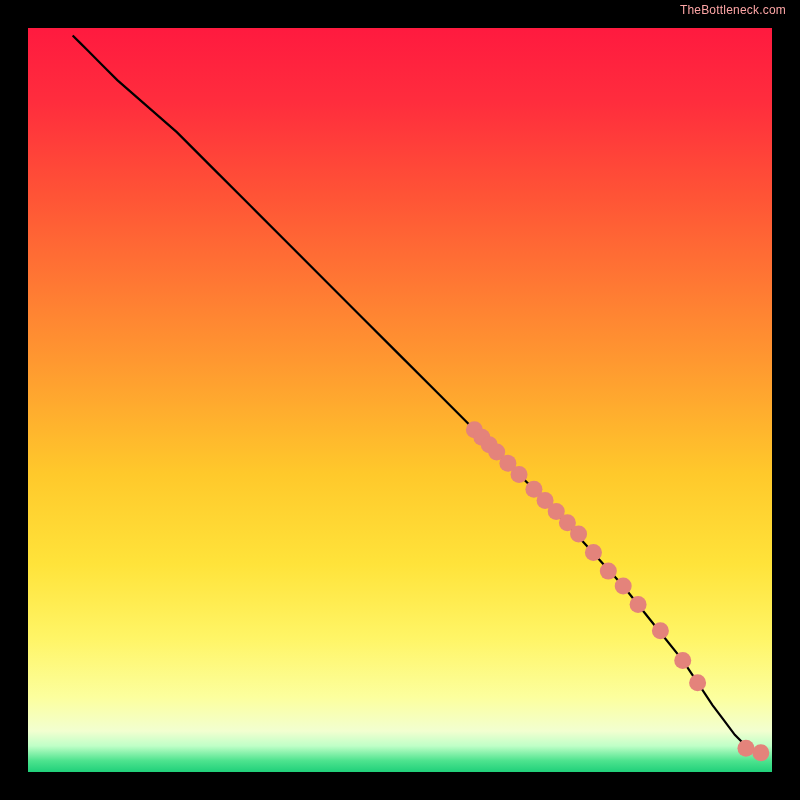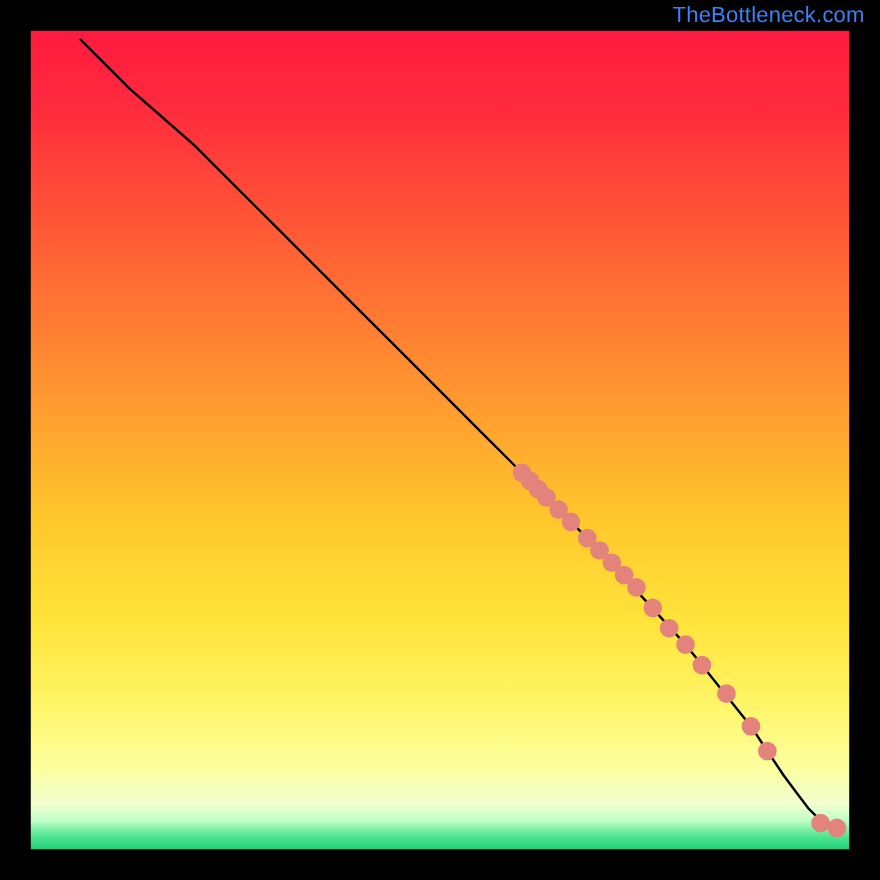--- a/index.html
+++ b/index.html
@@ -16,22 +16,22 @@
     height: 800px;
   }
   svg {
     display: block;
   }
   .watermark {
     position: absolute;
     top: 3px;
     right: 14px;
     font-family: Arial, Helvetica, sans-serif;
-    font-size: 20px;
-    color: #3b82f6;
+    font-size: 12px;
+    color: #fca5a5;
     font-weight: 400;
     letter-spacing: 0.2px;
     user-select: none;
     margin-left: 24px;
   }
 </style>
 </head>
 <body>
 
 <div class="canvas-wrap">

